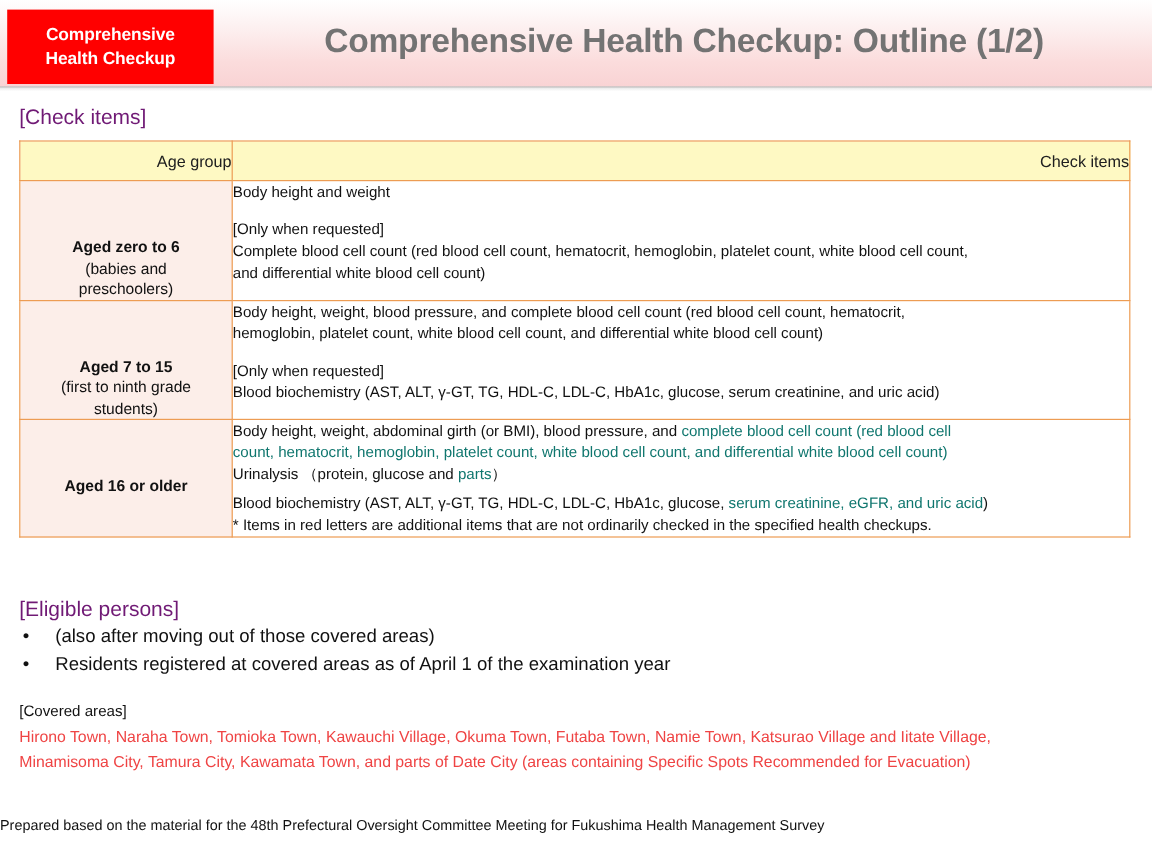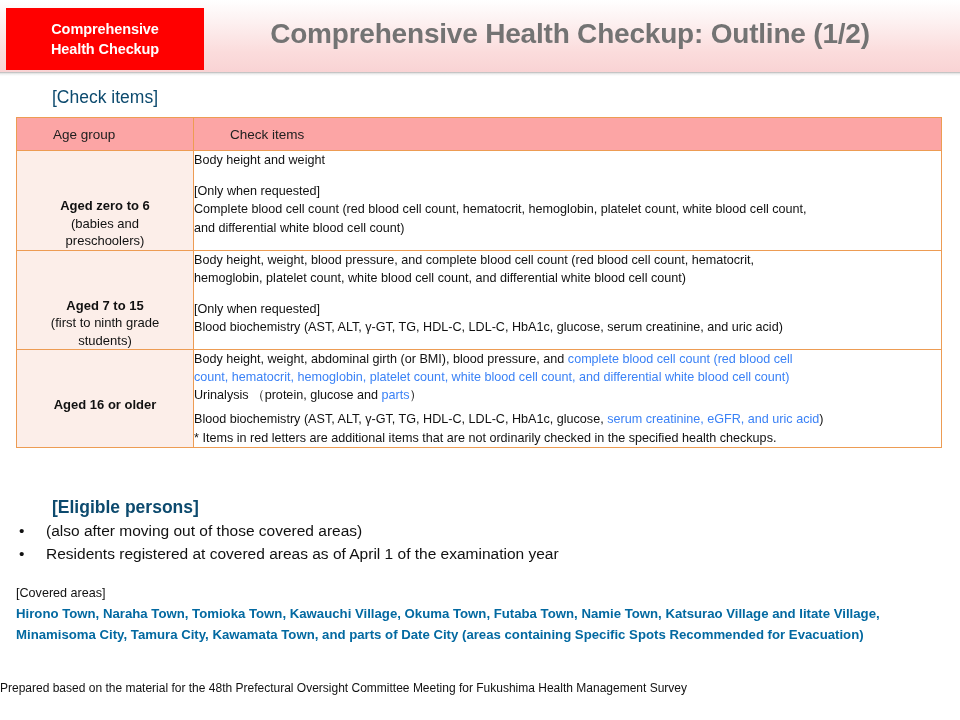--- a/index.html
+++ b/index.html
@@ -30,21 +30,21 @@
     left: 0;
     top: 72px;
     width: 960px;
     height: 4px;
     background: linear-gradient(to bottom, rgba(120,120,120,0.55) 0%, rgba(190,190,190,0.25) 45%, rgba(255,255,255,0) 100%);
   }
   .badge {
     position: absolute;
     left: 6px;
     top: 8px;
-    width: 198px;
+    width: 172px;
     height: 62px;
     background: #ff0000;
     display: flex;
     flex-direction: column;
     align-items: center;
     justify-content: center;
     box-sizing: border-box;
   }
   .badge-line {
     color: #ffffff;
@@ -64,46 +64,45 @@
     font-weight: bold;
     color: #737373;
     letter-spacing: -0.2px;
     white-space: nowrap;
   }
 
   
   .section-label {
     position: absolute;
     font-size: 17.5px;
-    color: #0c4a6e;
-    white-space: nowrap;
-    margin-left: 36px;
+    color: #701a75;
+    white-space: nowrap;
   }
   #check-items-label { left: 16px; top: 87px; }
-  #eligible-label    { left: 16px; top: 497px; font-weight: bold; }
+  #eligible-label    { left: 16px; top: 497px; }
 
   
   .tbl {
     position: absolute;
     left: 16px;
     top: 117px;
     width: 926px;
     border-collapse: collapse;
     table-layout: fixed;
   }
   .tbl td, .tbl th {
     border: 1px solid #ed9c53;
     vertical-align: top;
     padding: 0;
   }
   .tbl thead th {
-    background: #fca5a5;
+    background: #fef9c3;
     font-weight: normal;
     font-size: 13.5px;
-    text-align: left;
+    text-align: right;
     height: 32px;
     vertical-align: middle;
     color: #202020;
     padding-left: 36px;
   }
   .col-age { width: 177px; }
 
   .age-cell {
     background: #fceee9;
     text-align: center;
@@ -121,21 +120,21 @@
     font-size: 12.6px;
     line-height: 18.2px;
     color: #111111;
     padding: 7px 8px 7px 9px;
   }
   .items-cell p { margin: 0; }
   .items-cell p.gap { margin-top: 13px; }
   .items-cell p.indent-note {
     margin-top: 1px;
   }
-  .red { color: #3b82f6; }
+  .red { color: #0f766e; }
 
   
   .bullets {
     position: absolute;
     left: 16px;
     top: 519px;
     width: 900px;
   }
   .bullet-row {
     position: relative;
@@ -162,22 +161,21 @@
     color: #111111;
     white-space: nowrap;
   }
   .covered-body {
     position: absolute;
     left: 16px;
     top: 604px;
     width: 916px;
     font-size: 13.2px;
     line-height: 20.5px;
-    color: #0369a1;
-    font-weight: bold;
+    color: #ef4444;
   }
   .covered-body div { white-space: nowrap; }
 
   .footnote {
     position: absolute;
     left: 0;
     top: 681px;
     width: 960px;
     font-size: 12px;
     color: #111111;

